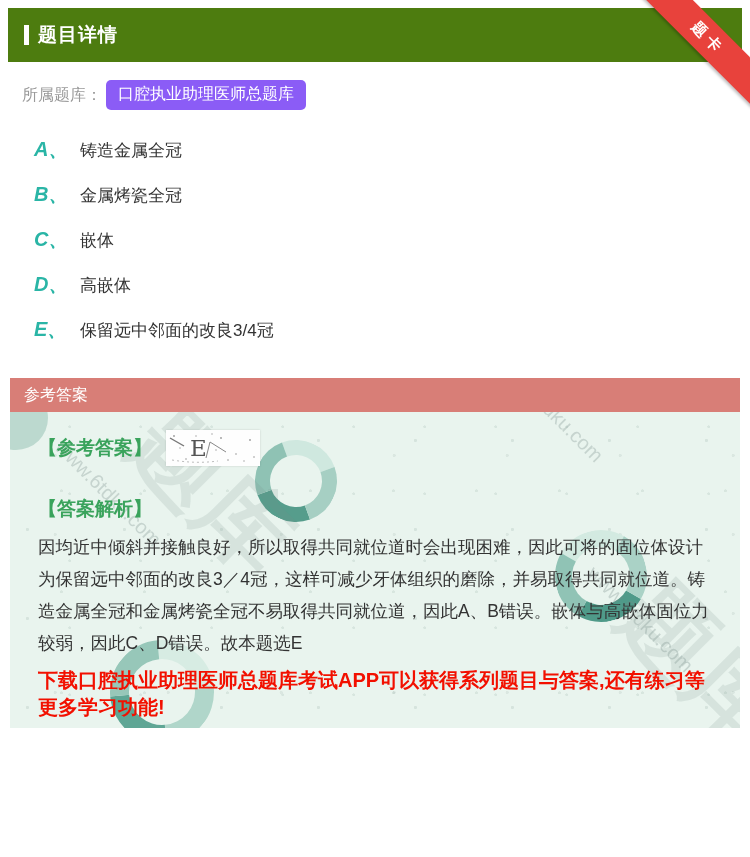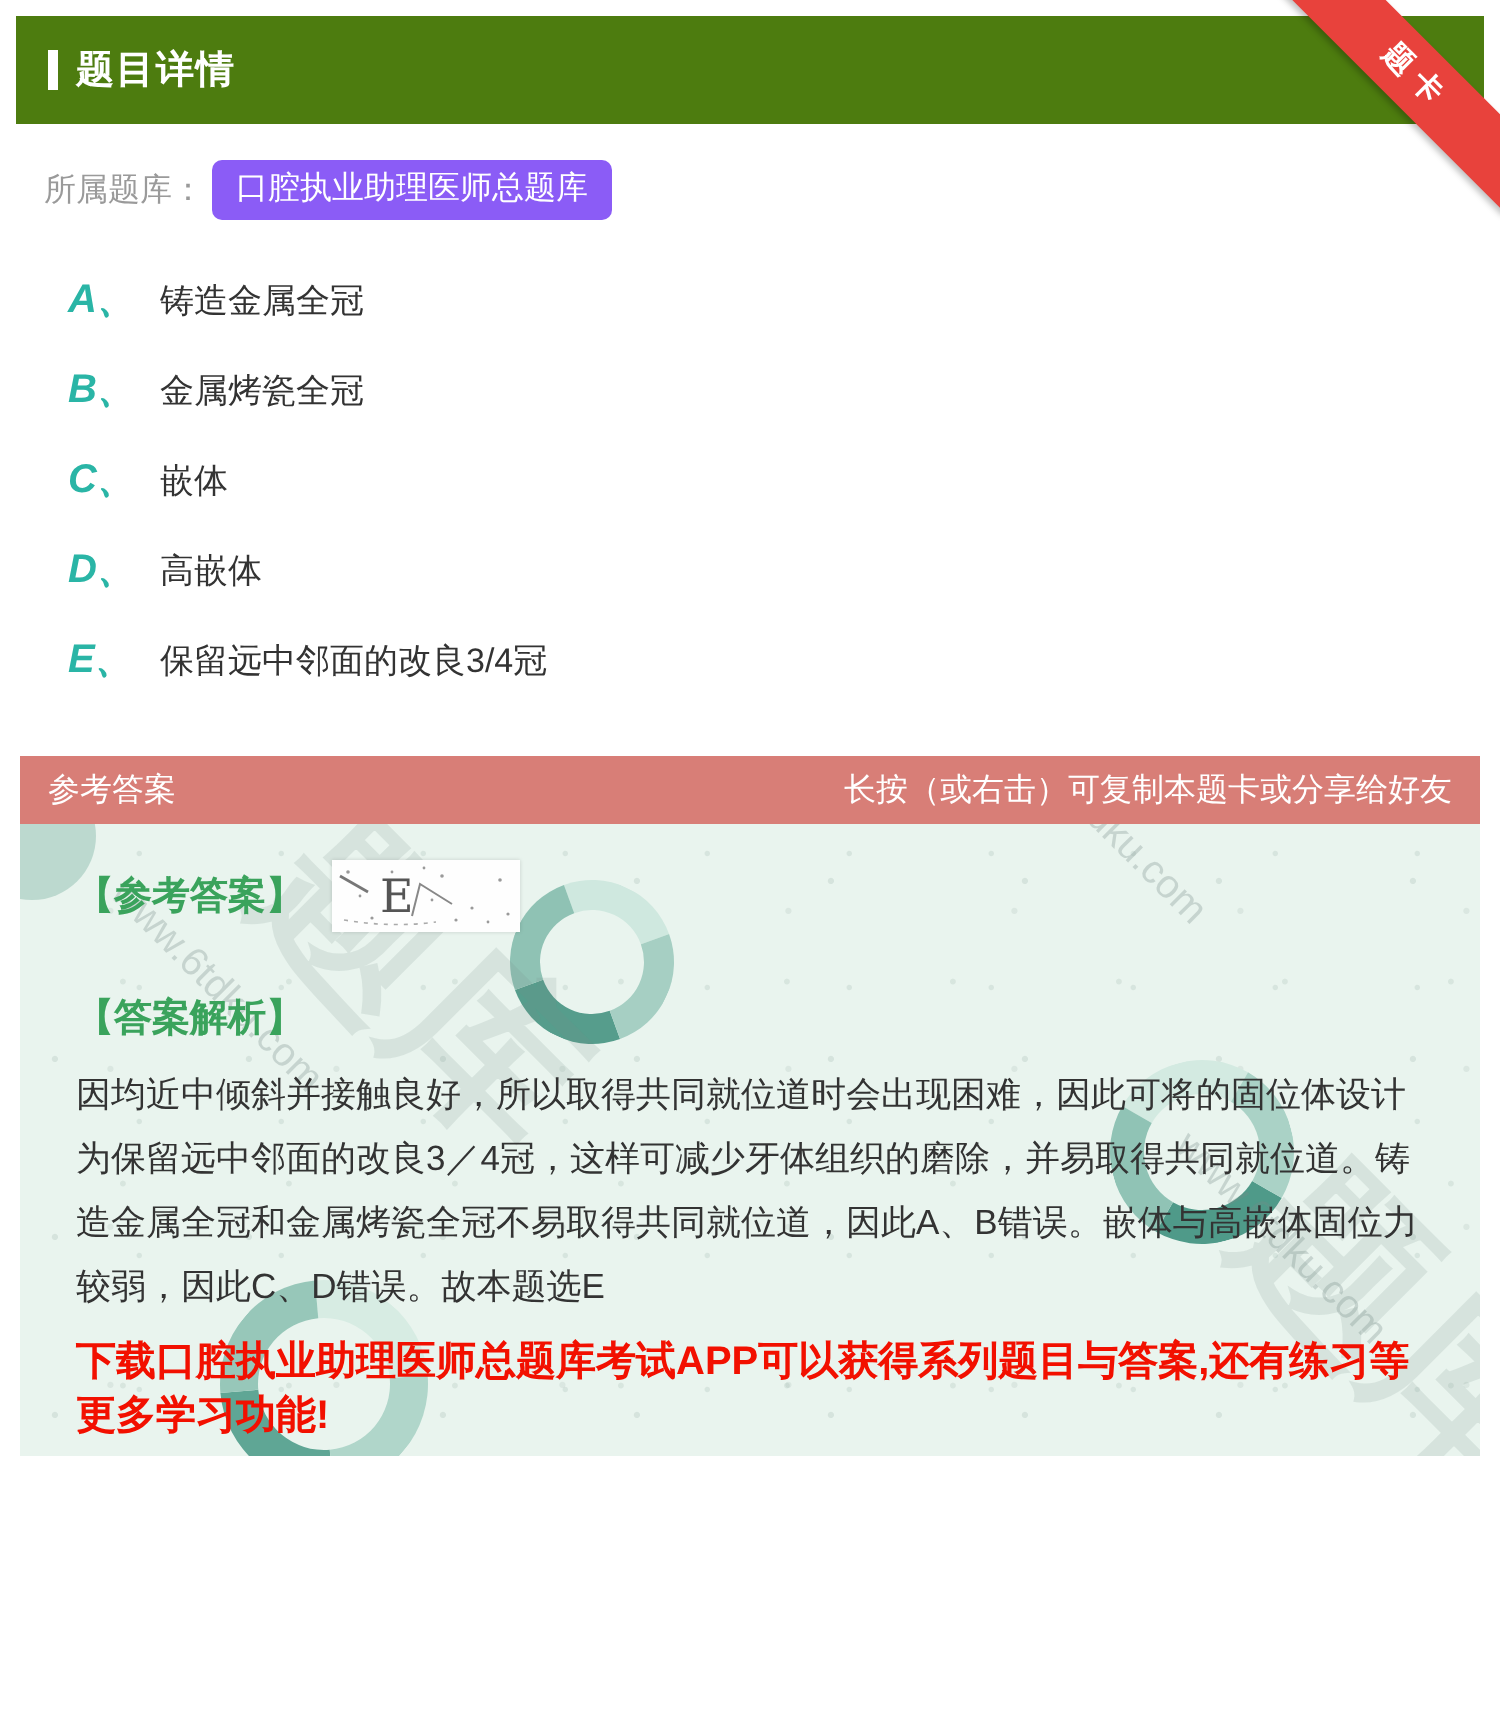--- a/index.html
+++ b/index.html
@@ -120,21 +120,20 @@
       </li>
       <li class="option">
         <span class="option-letter">E、</span>
         <span class="option-text">保留远中邻面的改良3/4冠</span>
       </li>
     </ul>
   </div>
 
   <div class="answer-bar">
     <span>参考答案</span>
-    <span>长按（或右击）可复制本题卡或分享给好友</span>
   </div>
 
   <div class="answer-section">
 
     <div class="quarter wm"></div>
     <div class="ring ring-a wm"></div>
     <div class="ring ring-b wm"></div>
     <div class="ring ring-c wm"></div>
 
     <span class="wm wm-text wm-url-1">www.6tdku.com</span>

